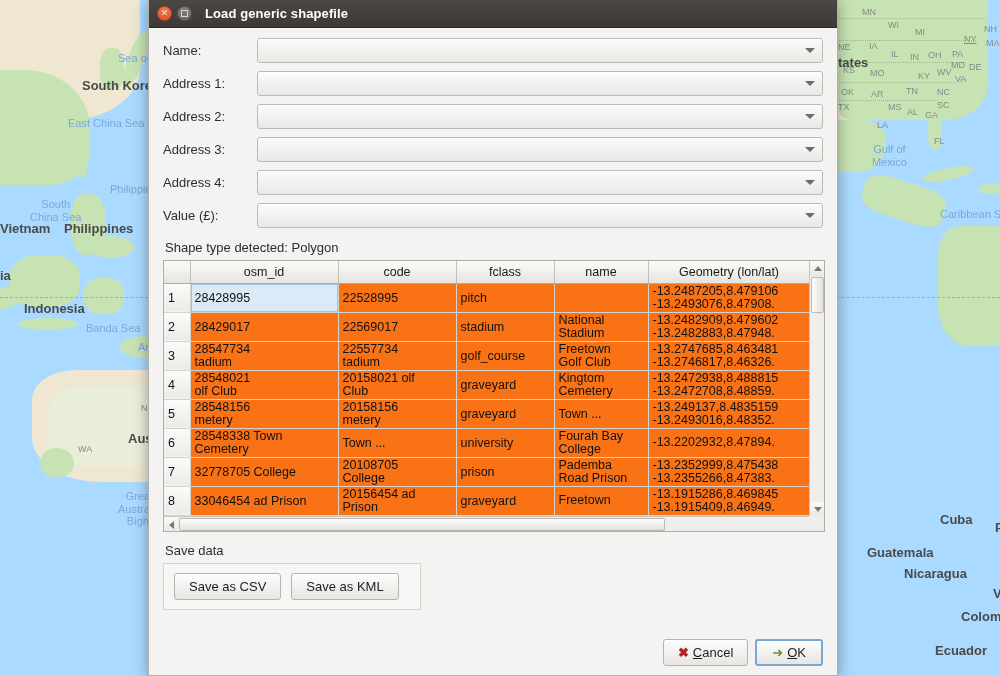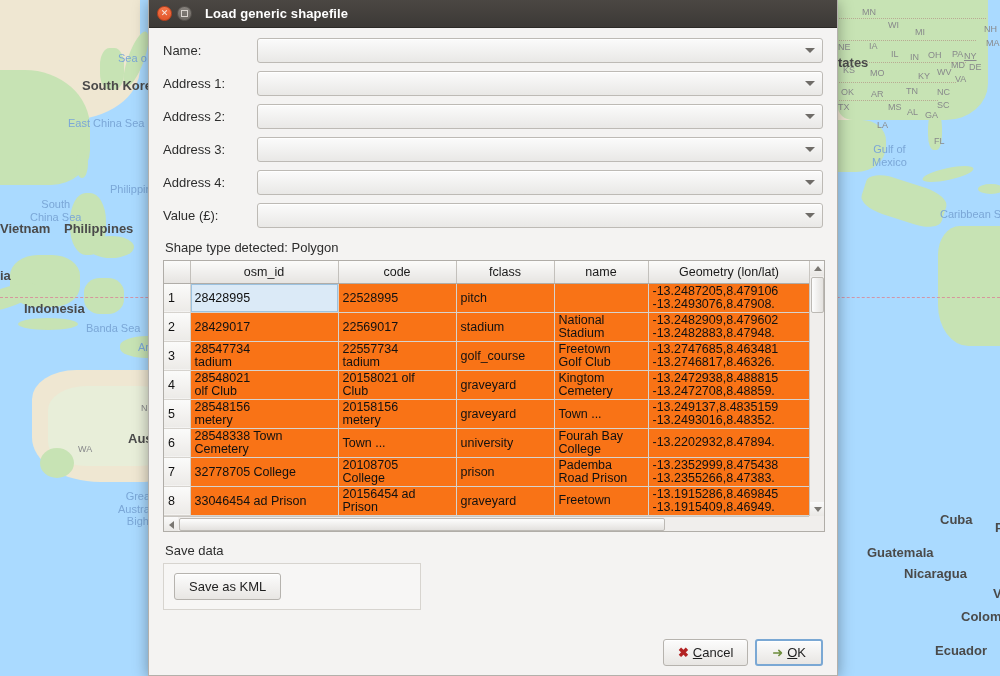--- a/index.html
+++ b/index.html
@@ -253,21 +253,21 @@
       <div class="country-lbl" style="left: 961px; top: 609px;">Colombi</div>
       <div class="country-lbl" style="left: 935px; top: 643px;">Ecuador</div>
       <div class="country-lbl" style="left: 993px; top: 586px;">V</div>
       <div class="country-lbl" style="left: 995px; top: 520px;">P</div>
     </div>
   <div id="map-state-labels">
       <div class="state-lbl" style="left: 862px; top: 7px;">MN</div>
       <div class="state-lbl" style="left: 888px; top: 20px;">WI</div>
       <div class="state-lbl" style="left: 915px; top: 27px;">MI</div>
       <div class="state-lbl" style="left: 984px; top: 24px;">NH</div>
-      <div class="state-lbl" style="left: 964px; top: 51px; text-decoration: underline;">NY</div>
+      <div class="state-lbl" style="left: 964px; top: 34px; text-decoration: underline;">NY</div>
       <div class="state-lbl" style="left: 986px; top: 38px;">MA</div>
       <div class="state-lbl" style="left: 869px; top: 41px;">IA</div>
       <div class="state-lbl" style="left: 891px; top: 49px;">IL</div>
       <div class="state-lbl" style="left: 910px; top: 52px;">IN</div>
       <div class="state-lbl" style="left: 928px; top: 50px;">OH</div>
       <div class="state-lbl" style="left: 952px; top: 49px;">PA</div>
       <div class="state-lbl" style="left: 951px; top: 60px;">MD</div>
       <div class="state-lbl" style="left: 969px; top: 62px;">DE</div>
       <div class="state-lbl" style="left: 843px; top: 65px;">KS</div>
       <div class="state-lbl" style="left: 870px; top: 68px;">MO</div>
@@ -564,20 +564,21 @@
         <div class="h-thumb"></div>
         <div class="sb-arrow hz" style="right:0;">
             <i class="tri-right"></i>
           </div>
       </div>
       <div class="sb-corner"></div>
     </div>
 
     <div class="save-title">Save data</div>
     <div class="save-group">
+      <button class="btn">Save as CSV</button>
       <button class="btn">Save as KML</button>
     </div>
 
     <div id="footer">
       <button class="btn">
         <span class="btn-ico">
           <span class="x-mark">✖</span>
           <span><u>C</u><span id="cancel-rest">ancel</span></span>
         </span>
       </button>

